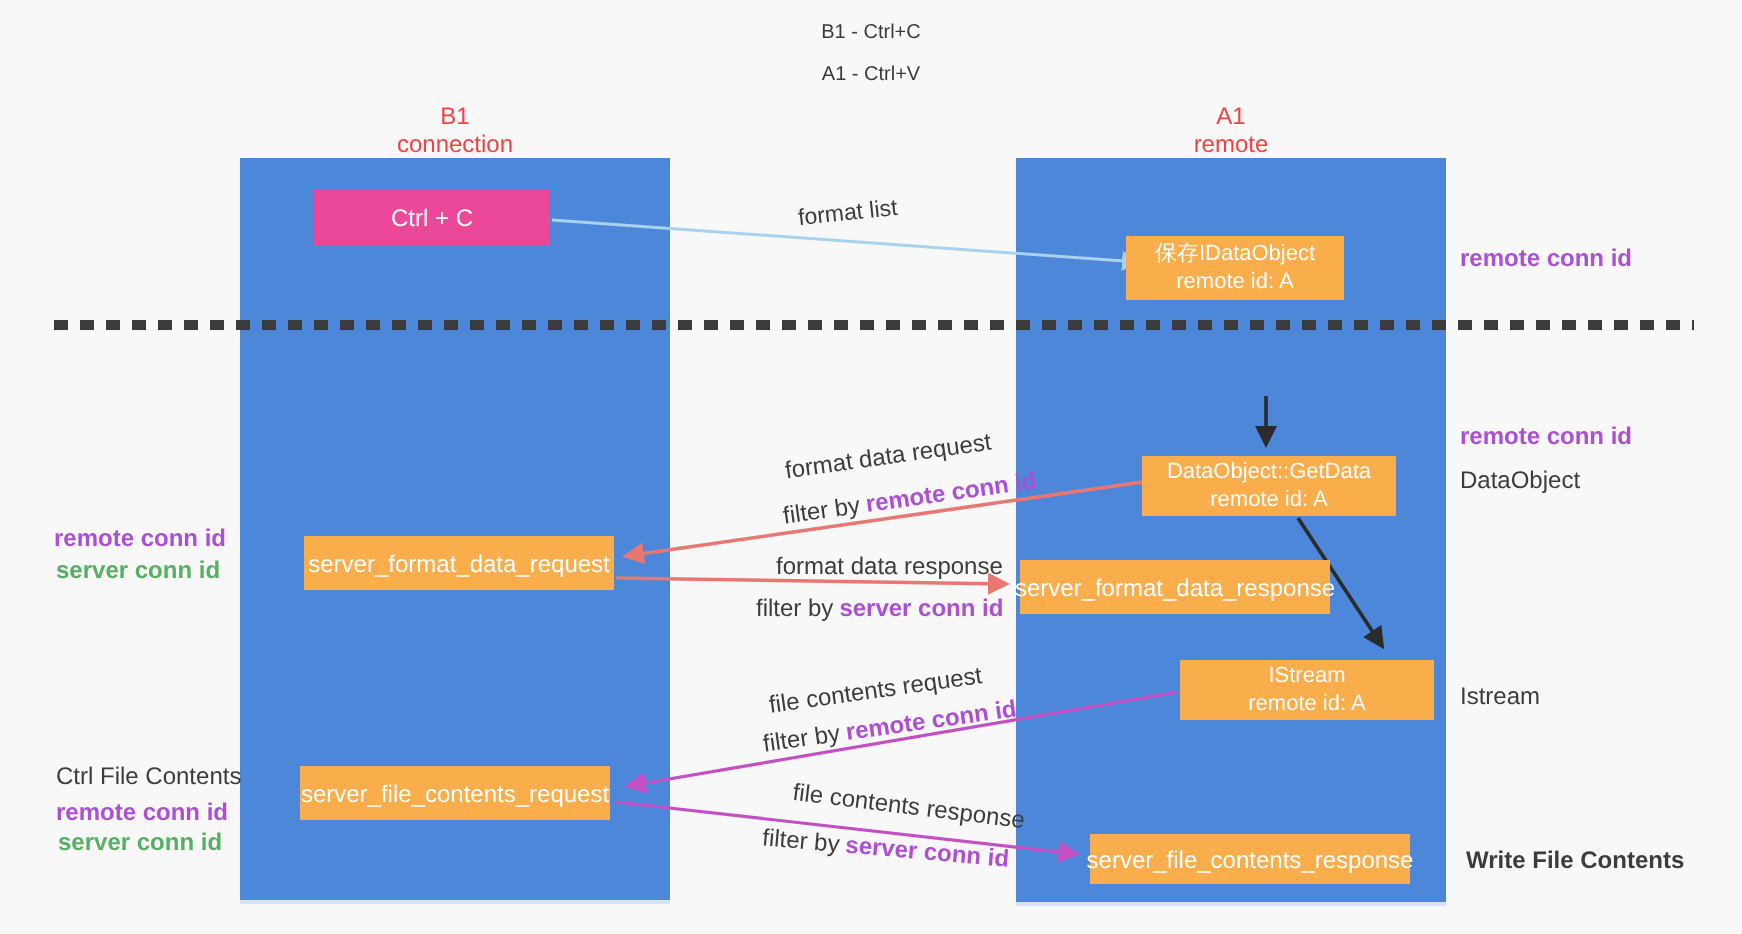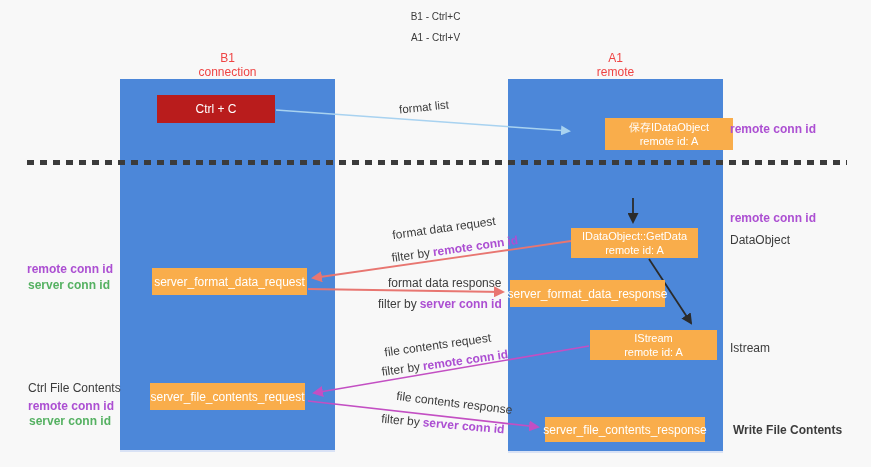--- a/index.html
+++ b/index.html
@@ -15,27 +15,27 @@
   .lane.left{left:120px;height:371px;}
   .lane.right{left:508px;height:372px;}
 
   .dashline{position:absolute;left:27px;top:160px;width:820px;height:5px;z-index:5;
     background:repeating-linear-gradient(90deg,#3B3B3B 0 7px,transparent 7px 13px);}
 
   svg.arrows{position:absolute;left:0;top:0;z-index:3;pointer-events:none;}
 
   .node{position:absolute;z-index:4;display:flex;flex-direction:column;align-items:center;justify-content:center;
     color:#FFFFFF;text-align:center;box-sizing:border-box;}
-  .node.green{background:#b91c1c;font-size:12px;}
+  .node.green{background:#ec4899;font-size:12px;}
   .node.orange{background:#F9AD4B;}
   .node .l1,.node .l2{line-height:14px;font-size:11px;}
   .node.single{font-size:12px;}
 
   .n-ctrl-c{left:157px;top:95px;width:118px;height:28px;}
-  .n-save-ido{left:605px;top:118px;width:128px;height:32px;}
+  .n-save-ido{left:563px;top:118px;width:109px;height:32px;}
   .n-ctrl-v{left:575px;top:171px;width:120px;height:26px;}
   .n-getdata{left:571px;top:228px;width:127px;height:30px;}
   .n-fmt-req{left:152px;top:268px;width:155px;height:27px;}
   .n-fmt-res{left:510px;top:280px;width:155px;height:27px;}
   .n-istream{left:590px;top:330px;width:127px;height:30px;}
   .n-file-req{left:150px;top:383px;width:155px;height:27px;}
   .n-file-res{left:545px;top:417px;width:160px;height:25px;}
 
   .side-label{position:absolute;font-size:12px;z-index:6;white-space:nowrap;}
   .purple{color:#AC4FD2;font-weight:bold;}
@@ -101,21 +101,21 @@
     <span>Ctrl + C</span>
   </div>
 
   <div class="node orange n-save-ido">
     <div class="l1">保存IDataObject</div>
     <div class="l2">remote id: A</div>
   </div>
 
 
   <div class="node orange n-getdata">
-    <div class="l1">IDataObject::GetData</div>
+    <div class="l1">DataObject::GetData</div>
     <div class="l2">remote id: A</div>
   </div>
 
   <div class="node orange single n-fmt-req">
     <span>server_format_data_request</span>
   </div>
 
   <div class="node orange single n-fmt-res">
     <span>server_format_data_response</span>
   </div>

